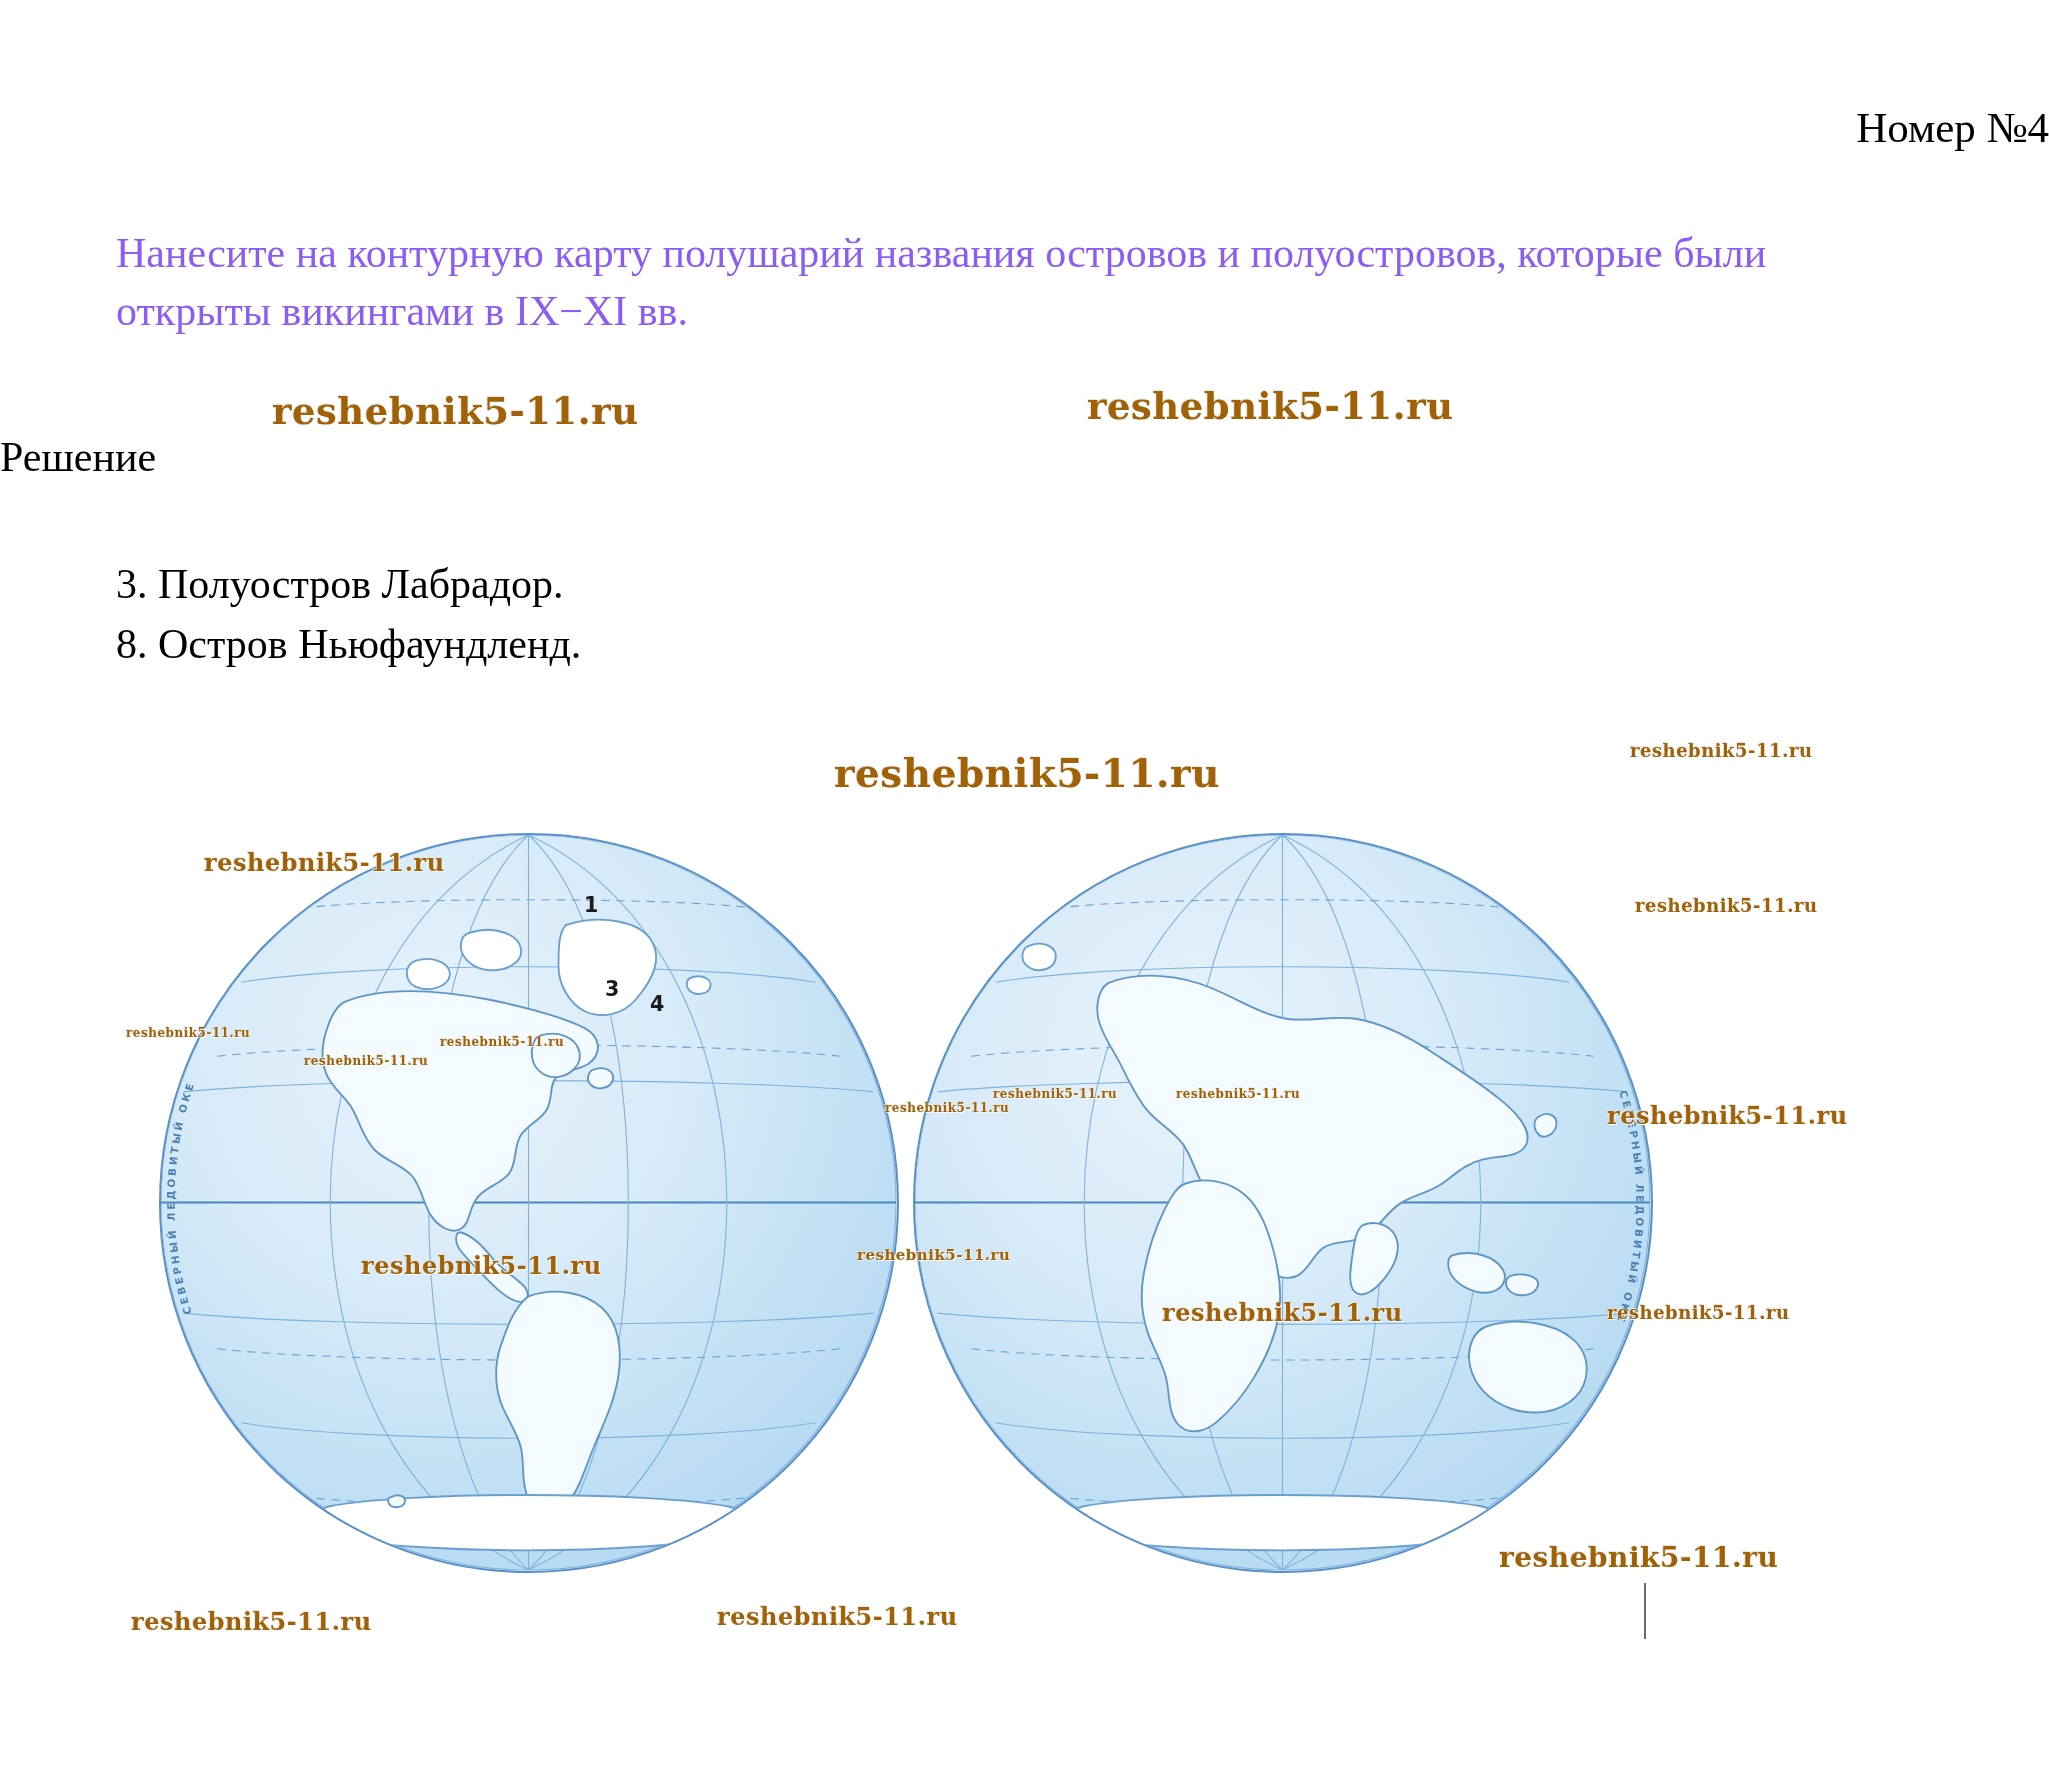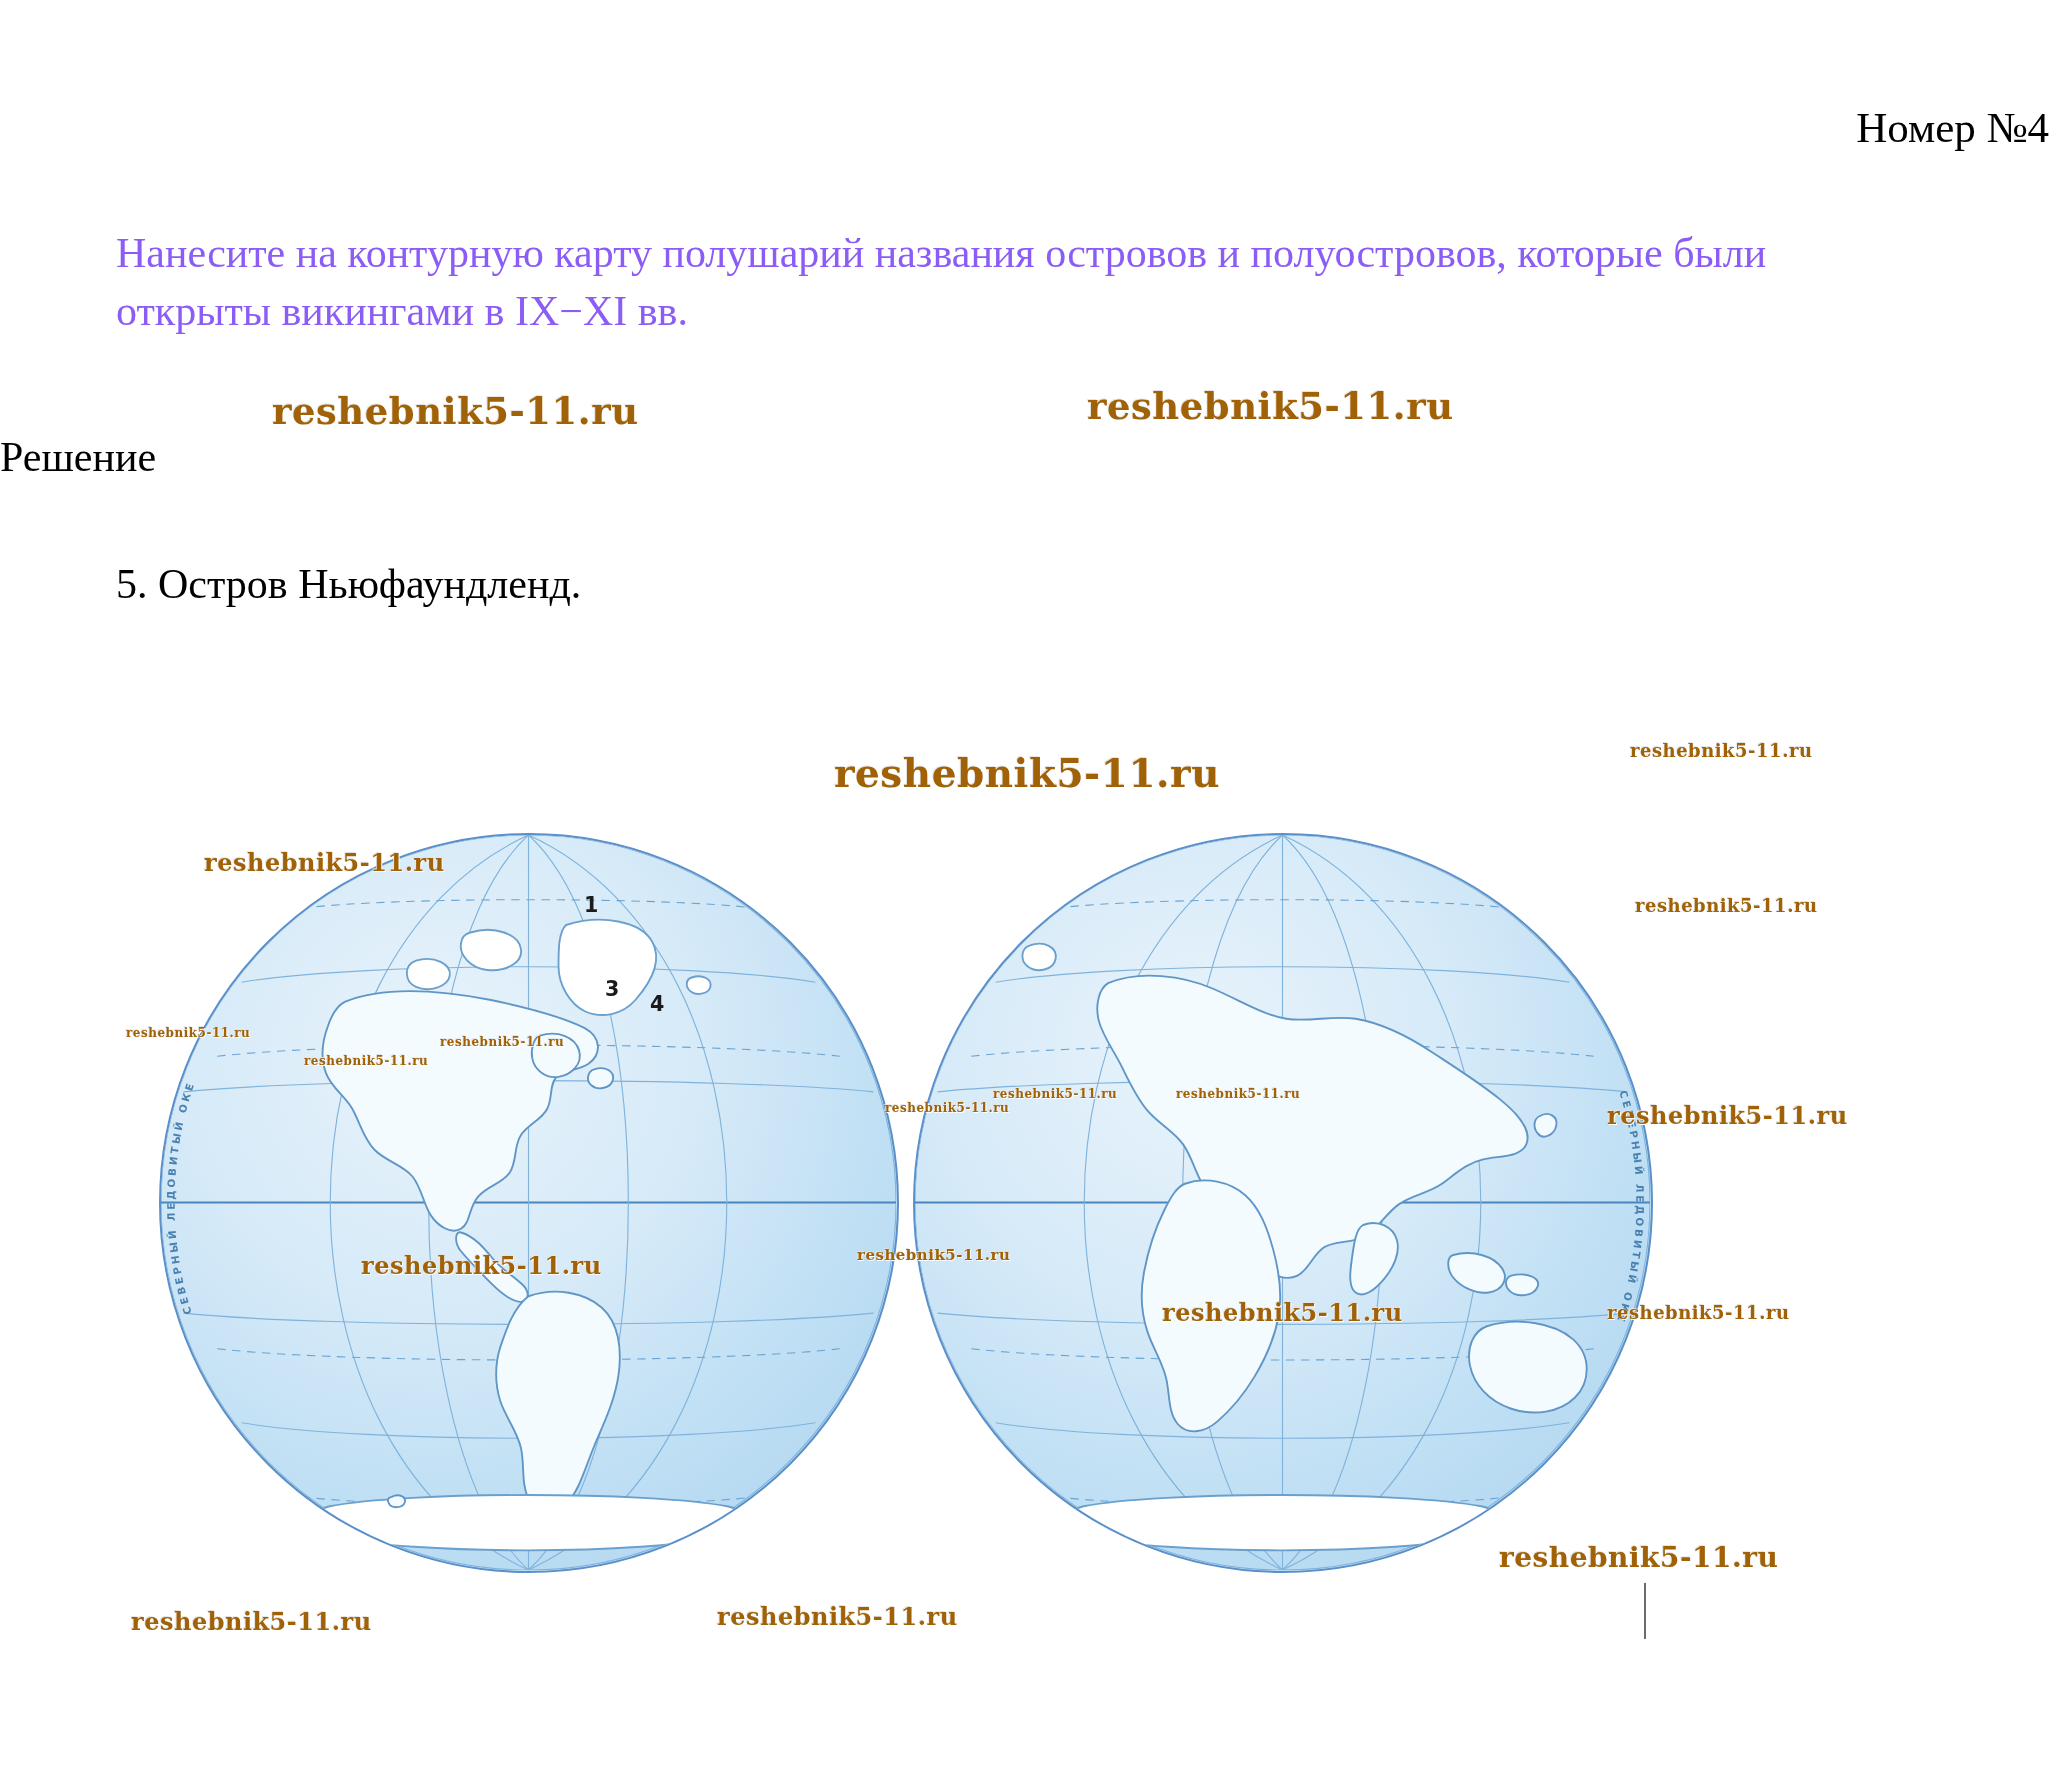--- a/index.html
+++ b/index.html
@@ -145,21 +145,22 @@
 
 <div class="page">
 
   <div class="title">Номер №4</div>
 
   <div class="task">Нанесите на контурную карту полушарий названия островов и полуостровов, которые были открыты викингами в IX−XI вв.</div>
 
   <div class="solution-label">Решение</div>
 
   <div class="answers">
-    <div>5. Остров Ньюфаундленд.</div>
+    <div>3. Полуостров Лабрадор.</div>
+    <div>8. Остров Ньюфаундленд.</div>
   </div>
 
   <div class="map-wrap">
 
     <div class="hemi hemi-west">
       <svg width="735" height="735" viewBox="0 0 784 784">
         <g class="grat">
 
           <ellipse cx="392" cy="392" rx="392" ry="392"></ellipse>
           <line class="equator" x1="0" y1="392" x2="784" y2="392"></line>

